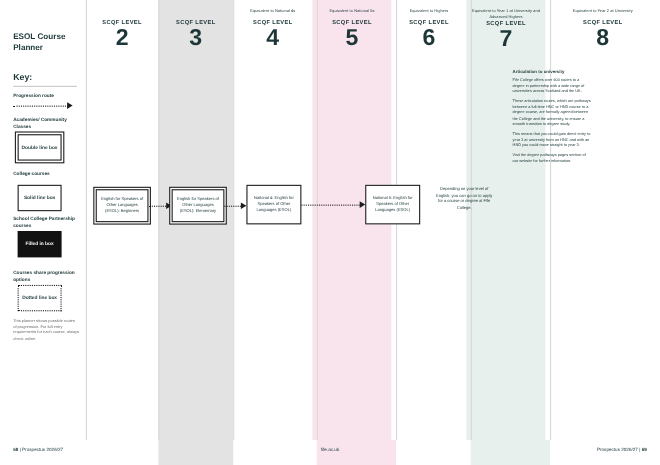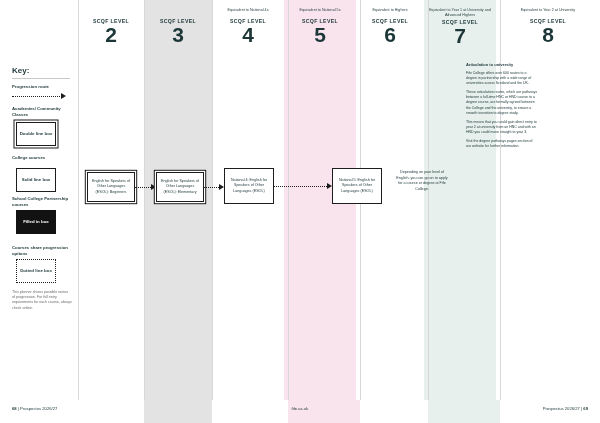--- a/index.html
+++ b/index.html
@@ -150,20 +150,21 @@
 
   <div class="vrule" style="left:78px;"></div>
   <div class="vrule" style="left:144px;"></div>
   <div class="vrule" style="left:212px;"></div>
   <div class="vrule" style="left:288px;"></div>
   <div class="vrule" style="left:360px;"></div>
   <div class="vrule" style="left:428px;"></div>
   <div class="vrule" style="left:500px;"></div>
 
   <div class="keypanel">
+    <div class="title">ESOL Course Planner</div>
     <div class="key-h">Key:</div>
     <div class="key-rule"></div>
 
     <div class="key-lbl l1">Progression route</div>
     <div class="arrow-row">
       <div class="dotline"></div>
         <div class="arrowhead"></div>
     </div>
 
     <div class="key-lbl l2">Academies/ Community Classes</div>

